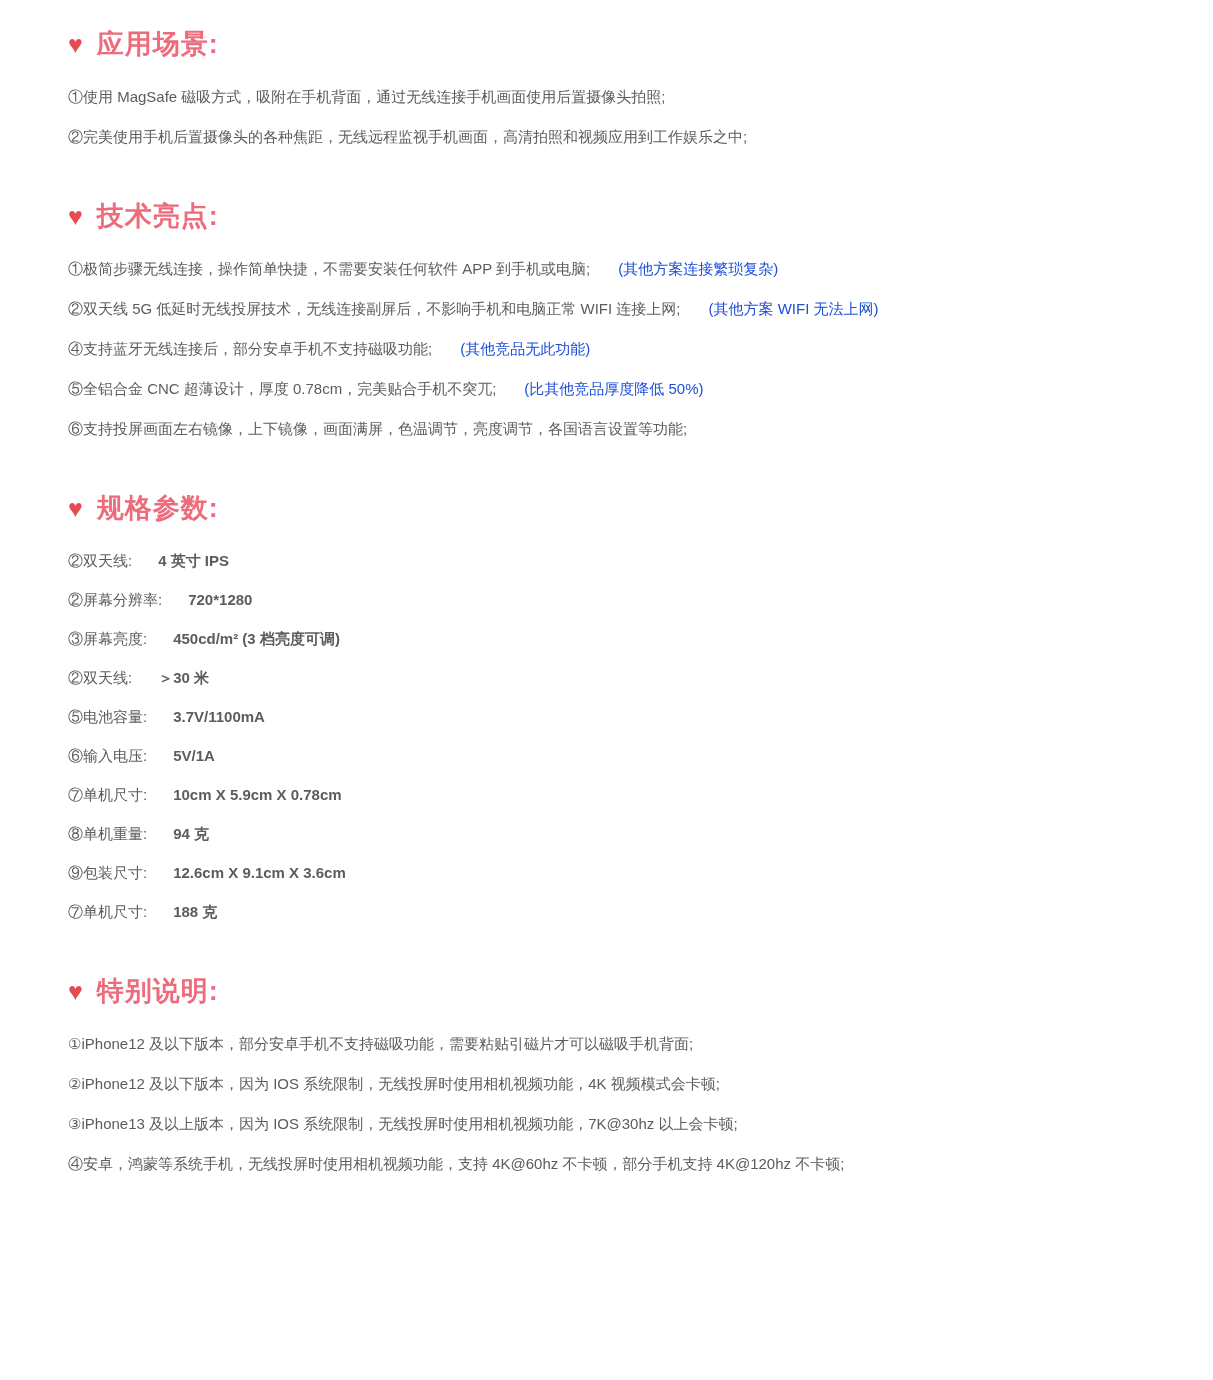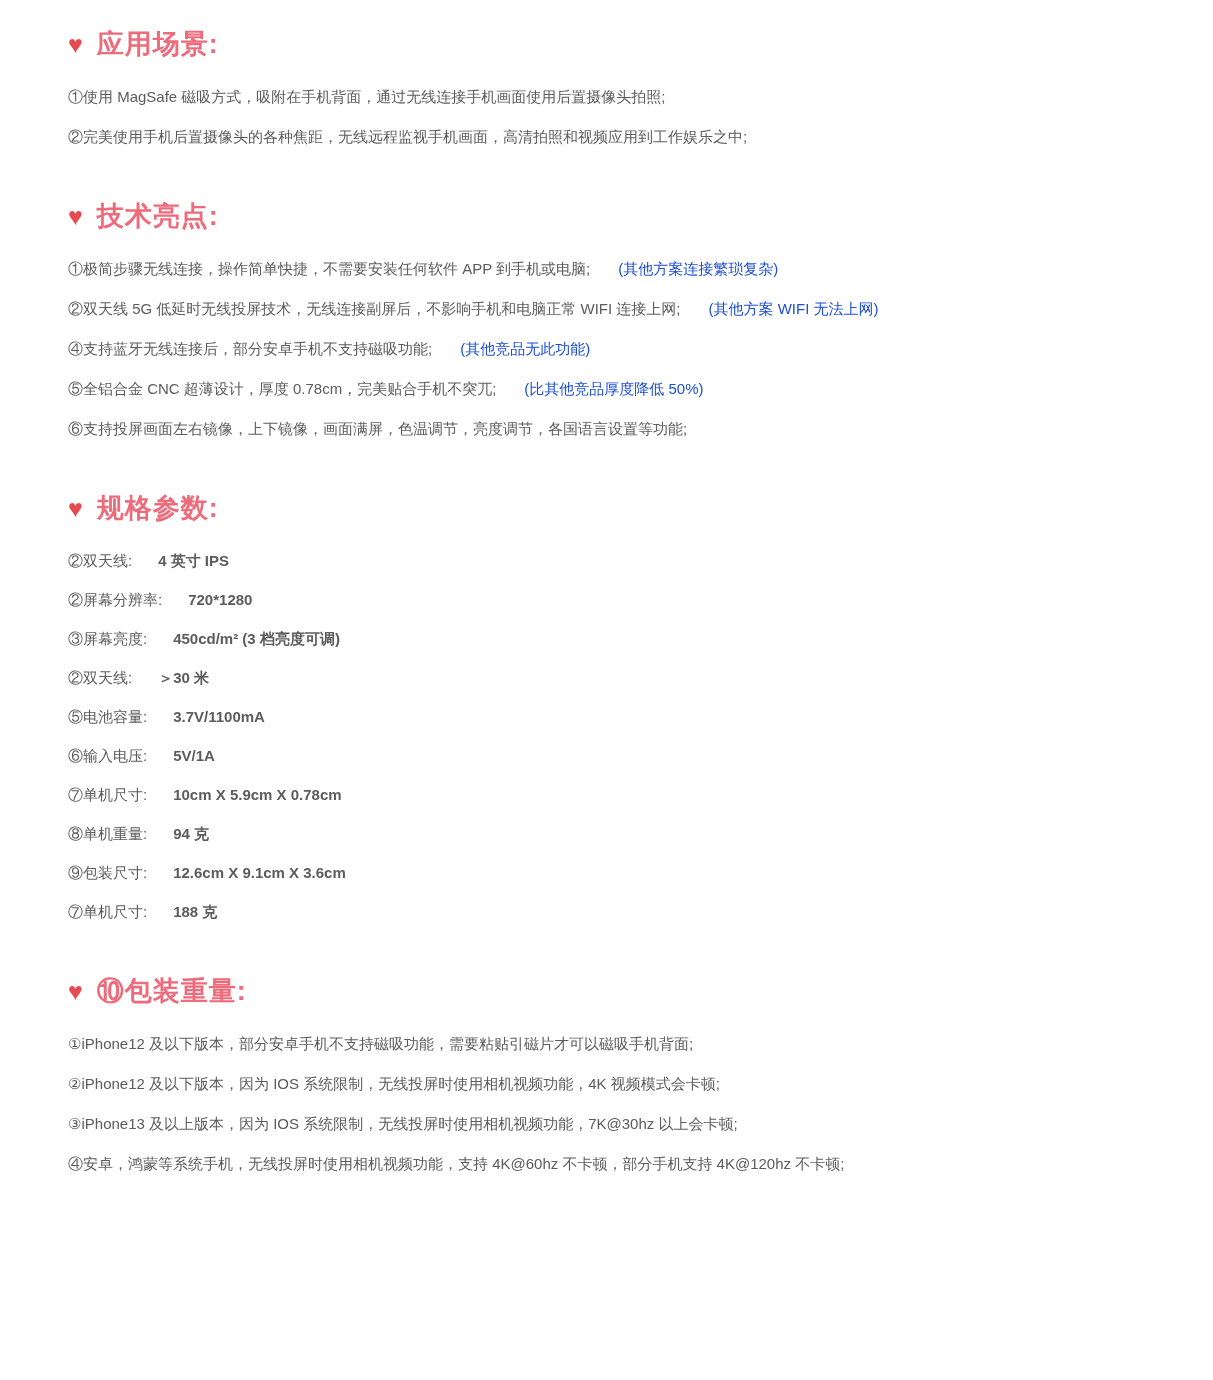--- a/index.html
+++ b/index.html
@@ -66,21 +66,21 @@
     <div class="item"><span class="spec-label">⑥输入电压:</span><span class="spec-value">5V/1A</span></div>
     <div class="item"><span class="spec-label">⑦单机尺寸:</span><span class="spec-value">10cm X 5.9cm X 0.78cm</span></div>
     <div class="item"><span class="spec-label">⑧单机重量:</span><span class="spec-value">94 克</span></div>
     <div class="item"><span class="spec-label">⑨包装尺寸:</span><span class="spec-value">12.6cm X 9.1cm X 3.6cm</span></div>
     <div class="item"><span class="spec-label">⑦单机尺寸:</span><span class="spec-value">188 克</span></div>
   </div>
 
   <div class="section">
     <div class="heading">
       <span class="heart">♥</span>
-      <span class="heading-text">⑩包装重量:</span>
+      <span class="heading-text">特别说明:</span>
     </div>
     <div class="item"><span>①iPhone12 及以下版本，部分安卓手机不支持磁吸功能，需要粘贴引磁片才可以磁吸手机背面;</span></div>
     <div class="item"><span>②iPhone12 及以下版本，因为 IOS 系统限制，无线投屏时使用相机视频功能，4K 视频模式会卡顿;</span></div>
     <div class="item"><span>③iPhone13 及以上版本，因为 IOS 系统限制，无线投屏时使用相机视频功能，7K@30hz 以上会卡顿;</span></div>
     <div class="item"><span>④安卓，鸿蒙等系统手机，无线投屏时使用相机视频功能，支持 4K@60hz 不卡顿，部分手机支持 4K@120hz 不卡顿;</span></div>
   </div>
 
 </div>
 
 </body></html>

